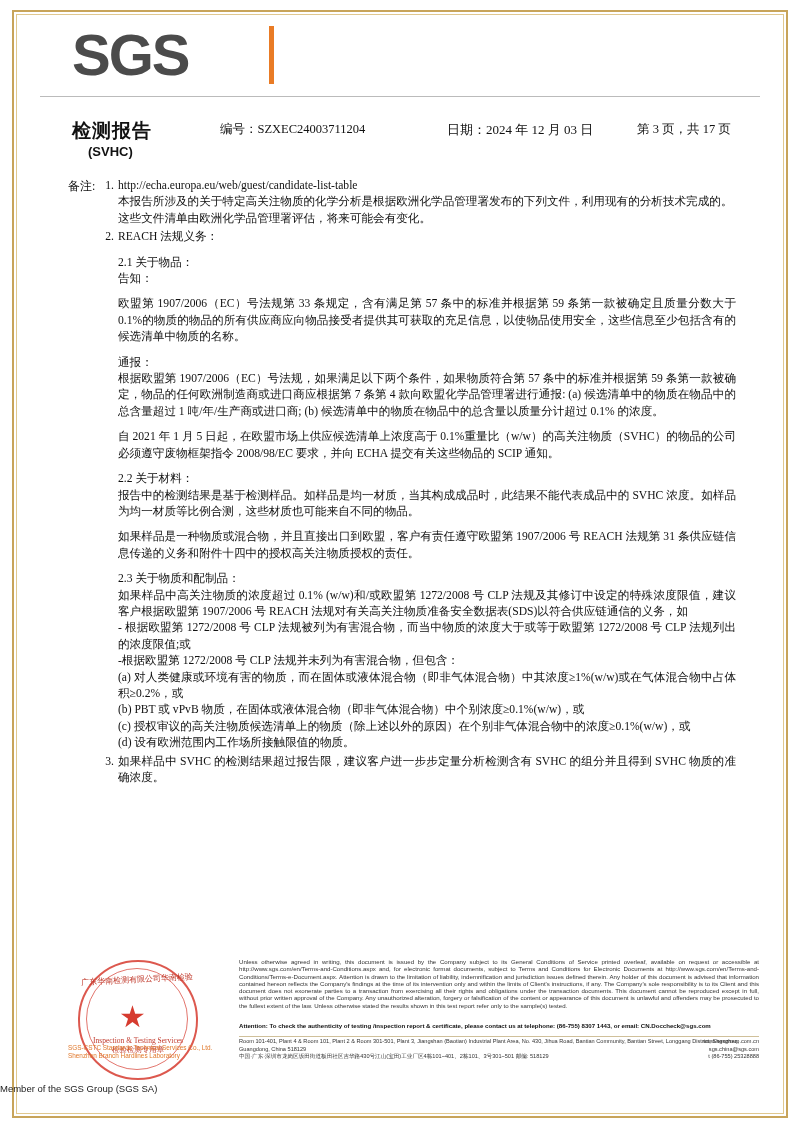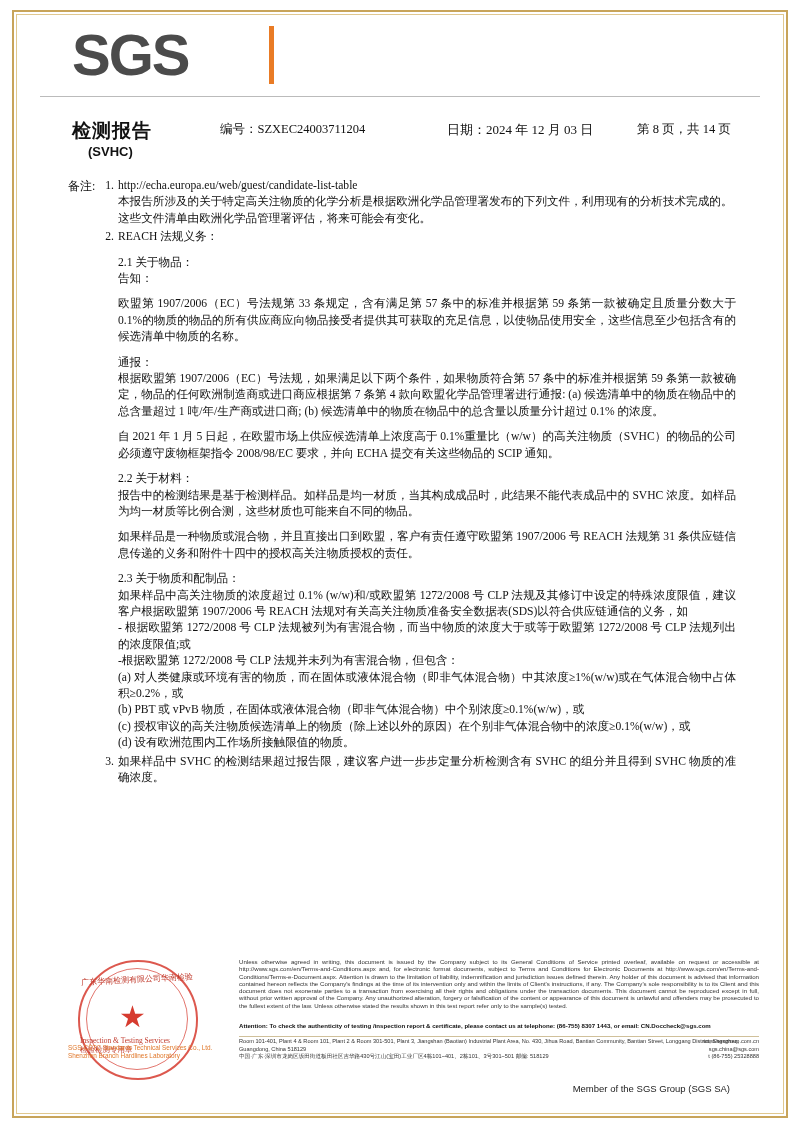--- a/index.html
+++ b/index.html
@@ -145,21 +145,21 @@
     position:absolute;left:47px;top:42px;
     color:#d63b2f;font-size:30px;line-height:30px;
   }
   .stamp-cn{
     position:absolute;left:0;top:14px;width:130px;
     text-align:center;color:#c0392b;font-size:8px;
     transform:rotate(-3deg);
   }
   .stamp-en{
     position:absolute;left:8px;top:76px;width:116px;
-    text-align:left;color:#c0392b;font-size:7.5px;
+    text-align:center;color:#c0392b;font-size:7.5px;
     line-height:9px;
   }
   .foot-text{
     position:absolute;
     left:205px;top:0;
     width:520px;
     font-family:"Liberation Sans", sans-serif;
     font-size:6.1px;
     line-height:7.3px;
     color:#333;
@@ -178,21 +178,20 @@
   }
   .sgs-cs{
     position:absolute;left:34px;top:86px;
     font-family:"Liberation Sans", sans-serif;
     font-size:6.4px;color:#333;line-height:8px;
   }
   .sgs-cs .orange{color:#e0782b;}
   .member{
     position:absolute;
     left:0;top:1083px;width:768px;
-    text-align:right;
     padding-right:38px;
     box-sizing:border-box;
     font-family:"Liberation Sans", sans-serif;
     font-size:9.5px;
     color:#222;
   }
 </style>
 </head>
 <body>
 
@@ -204,21 +203,21 @@
     <div class="logo-text">SGS</div>
     <div class="logo-bar"></div>
   </div>
   <div class="hdr-rule"></div>
 
   <div class="title-row">
     <div class="title-cn">检测报告</div>
     <div class="title-sub">(SVHC)</div>
     <div class="meta-no">编号：SZXEC24003711204</div>
     <div class="meta-date">日期：2024 年 12 月 03 日</div>
-    <div class="meta-page">第 8 页，共 14 页</div>
+    <div class="meta-page">第 3 页，共 17 页</div>
   </div>
 
   <div class="remark-label">备注:</div>
 
   <div class="list content" style="left:96px;top:178px;width:640px;">
 
     <div class="li">
       <span class="num">1.</span>
       <p style="font-family:'Liberation Serif',serif;">http://echa.europa.eu/web/guest/candidate-list-table</p>
       <p>本报告所涉及的关于特定高关注物质的化学分析是根据欧洲化学品管理署发布的下列文件，利用现有的分析技术完成的。</p>

